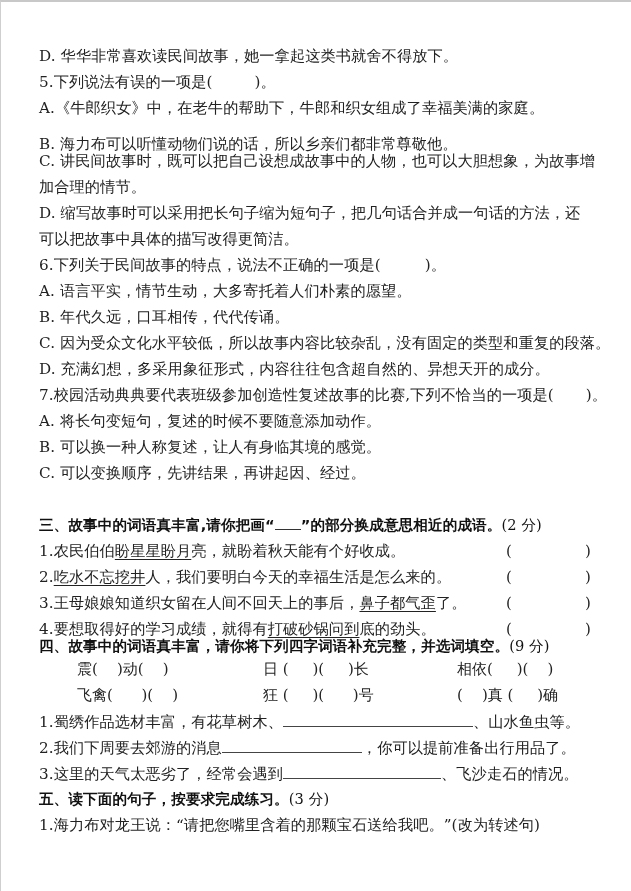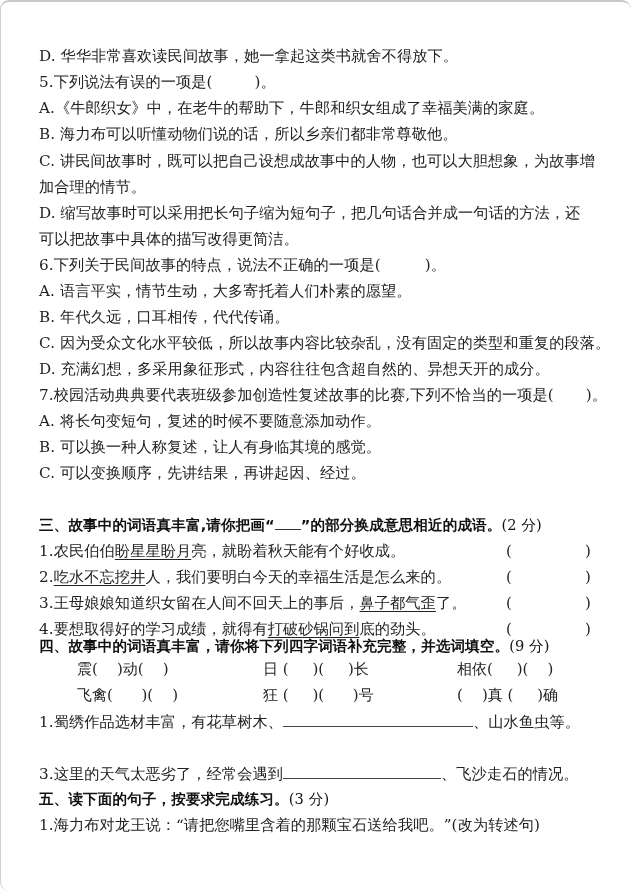--- a/index.html
+++ b/index.html
@@ -14,21 +14,20 @@
       font-family: "DejaVu Serif", "Liberation Serif", serif;
       color: #1a1a1a;
     }
     .page {
       position: absolute;
       left: 0; top: 0;
       width: 631px; height: 891px;
       background: #fff;
       border-top: 2px solid #c8c8c8;
       border-left: 1px solid #cfcfcf;
-      border-radius: 9px;
     }
     .line {
       position: absolute;
       left: 38px;
       font-size: 15.2px;
       line-height: 20px;
       white-space: nowrap;
       color: #222;
       letter-spacing: 0.1px;
     }
@@ -78,21 +77,21 @@
 <body>
 
 <div class="page">
 
   <div class="line" style="top:44px">D. 华华非常喜欢读民间故事，她一拿起这类书就舍不得放下。</div>
 
   <div class="line" style="top:70px">
     <span>5.下列说法有误的一项是(</span><span style="display:inline-block;width:42px"></span><span>)。</span>
   </div>
   <div class="line" style="top:96px">A.《牛郎织女》中，在老牛的帮助下，牛郎和织女组成了幸福美满的家庭。</div>
-  <div class="line" style="top:122px">B. 海力布可以听懂动物们说的话，所以乡亲们都非常尊敬他。</div>
+  <div class="line" style="top:132px">B. 海力布可以听懂动物们说的话，所以乡亲们都非常尊敬他。</div>
   <div class="line" style="top:149px">C. 讲民间故事时，既可以把自己设想成故事中的人物，也可以大胆想象，为故事增</div>
   <div class="line" style="top:175px">加合理的情节。</div>
   <div class="line" style="top:201px">D. 缩写故事时可以采用把长句子缩为短句子，把几句话合并成一句话的方法，还</div>
   <div class="line" style="top:227px">可以把故事中具体的描写改得更简洁。</div>
 
   <div class="line" style="top:253px">
     <span>6.下列关于民间故事的特点，说法不正确的一项是(</span><span style="display:inline-block;width:44px"></span><span>)。</span>
   </div>
   <div class="line" style="top:279px">A. 语言平实，情节生动，大多寄托着人们朴素的愿望。</div>
   <div class="line" style="top:305px">B. 年代久远，口耳相传，代代传诵。</div>
@@ -145,20 +144,23 @@
   <span class="idiom" style="left:76px;top:657px">震(    )动(    )</span>
   <span class="idiom" style="left:262px;top:657px">日 (     )(     )长</span>
   <span class="idiom" style="left:456px;top:657px">相依(     )(    )</span>
   <span class="idiom" style="left:76px;top:683px">飞禽(      )(    )</span>
   <span class="idiom" style="left:262px;top:683px">狂 (     )(      )号</span>
   <span class="idiom" style="left:456px;top:683px">(    )真 (     )确</span>
 
   <div class="line" style="top:709px">
     <span>1.蜀绣作品选材丰富，有花草树木、</span><span class="fill-line" style="width:190px"></span><span>、山水鱼虫等。</span>
   </div>
+  <div class="line" style="top:735px">
+    <span>2.我们下周要去郊游的消息</span><span class="fill-line" style="width:140px"></span><span>，你可以提前准备出行用品了。</span>
+  </div>
   <div class="line" style="top:761px">
     <span>3.这里的天气太恶劣了，经常会遇到</span><span class="fill-line" style="width:158px"></span><span>、飞沙走石的情况。</span>
   </div>
 
   <div class="line heading" style="top:787px">
     <span>五、读下面的句子，按要求完成练习。</span><span class="score">(3 分)</span>
   </div>
 
   <div class="line" style="top:813px"></div>
 

